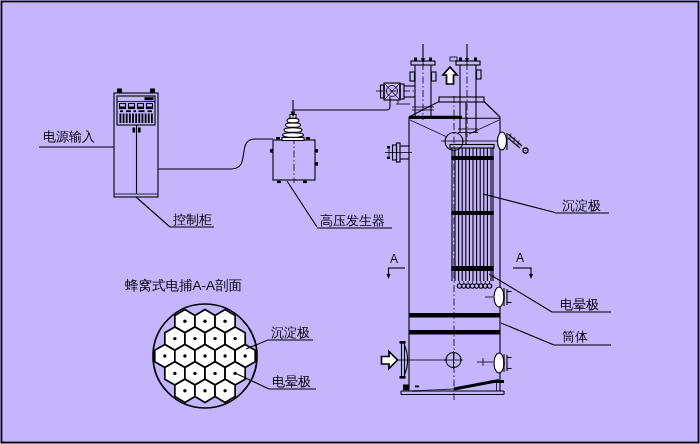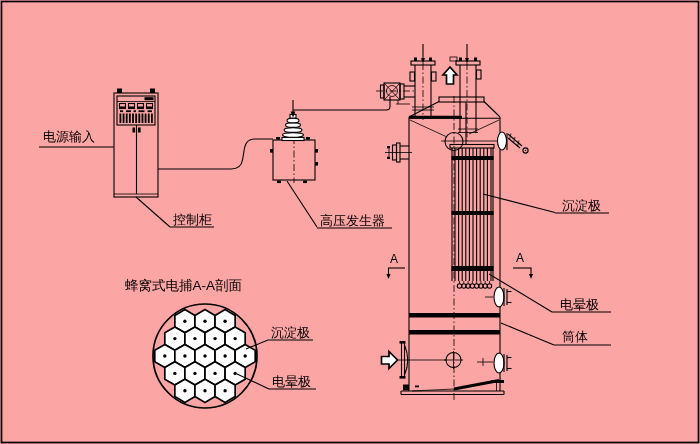--- a/index.html
+++ b/index.html
@@ -1,16 +1,16 @@
 <!DOCTYPE html>
 <html><head>
 <meta charset="utf-8">
 <style>
   html,body{margin:0;padding:0;background:#fff;}
-  .canvas{position:relative;width:700px;height:444px;background:#fca5a5;overflow:hidden;
+  .canvas{position:relative;width:700px;height:444px;background:#c4b5fd;overflow:hidden;
           font-family:"Liberation Sans",sans-serif;}
   svg{display:block;}
   svg line,svg path,svg polyline,svg polygon,svg rect,svg circle,svg ellipse{
       stroke:#000;fill:none;stroke-width:1.1;}
   .thick{stroke-width:3;}
   .med{stroke-width:1.7;}
   .thin{stroke-width:0.8;}
   .dash{stroke-dasharray:7 2.5 1.5 2.5;stroke-width:0.8;}
   .blk{fill:#000;stroke:none;}
   .wht{fill:#fff;}

